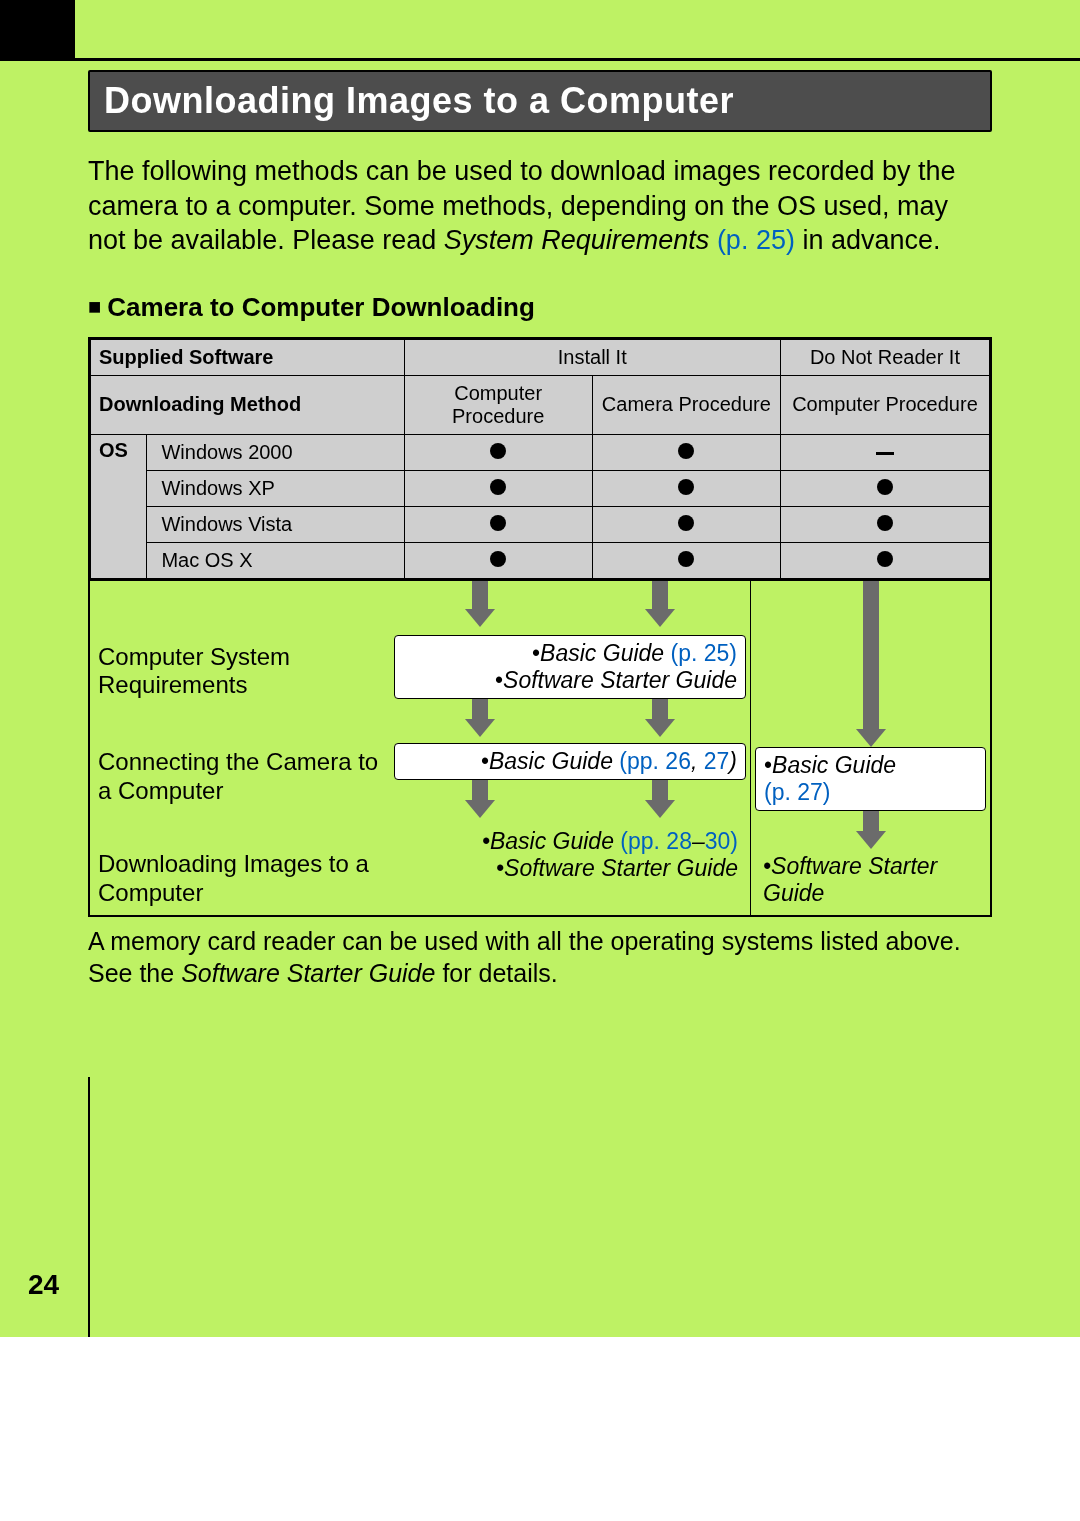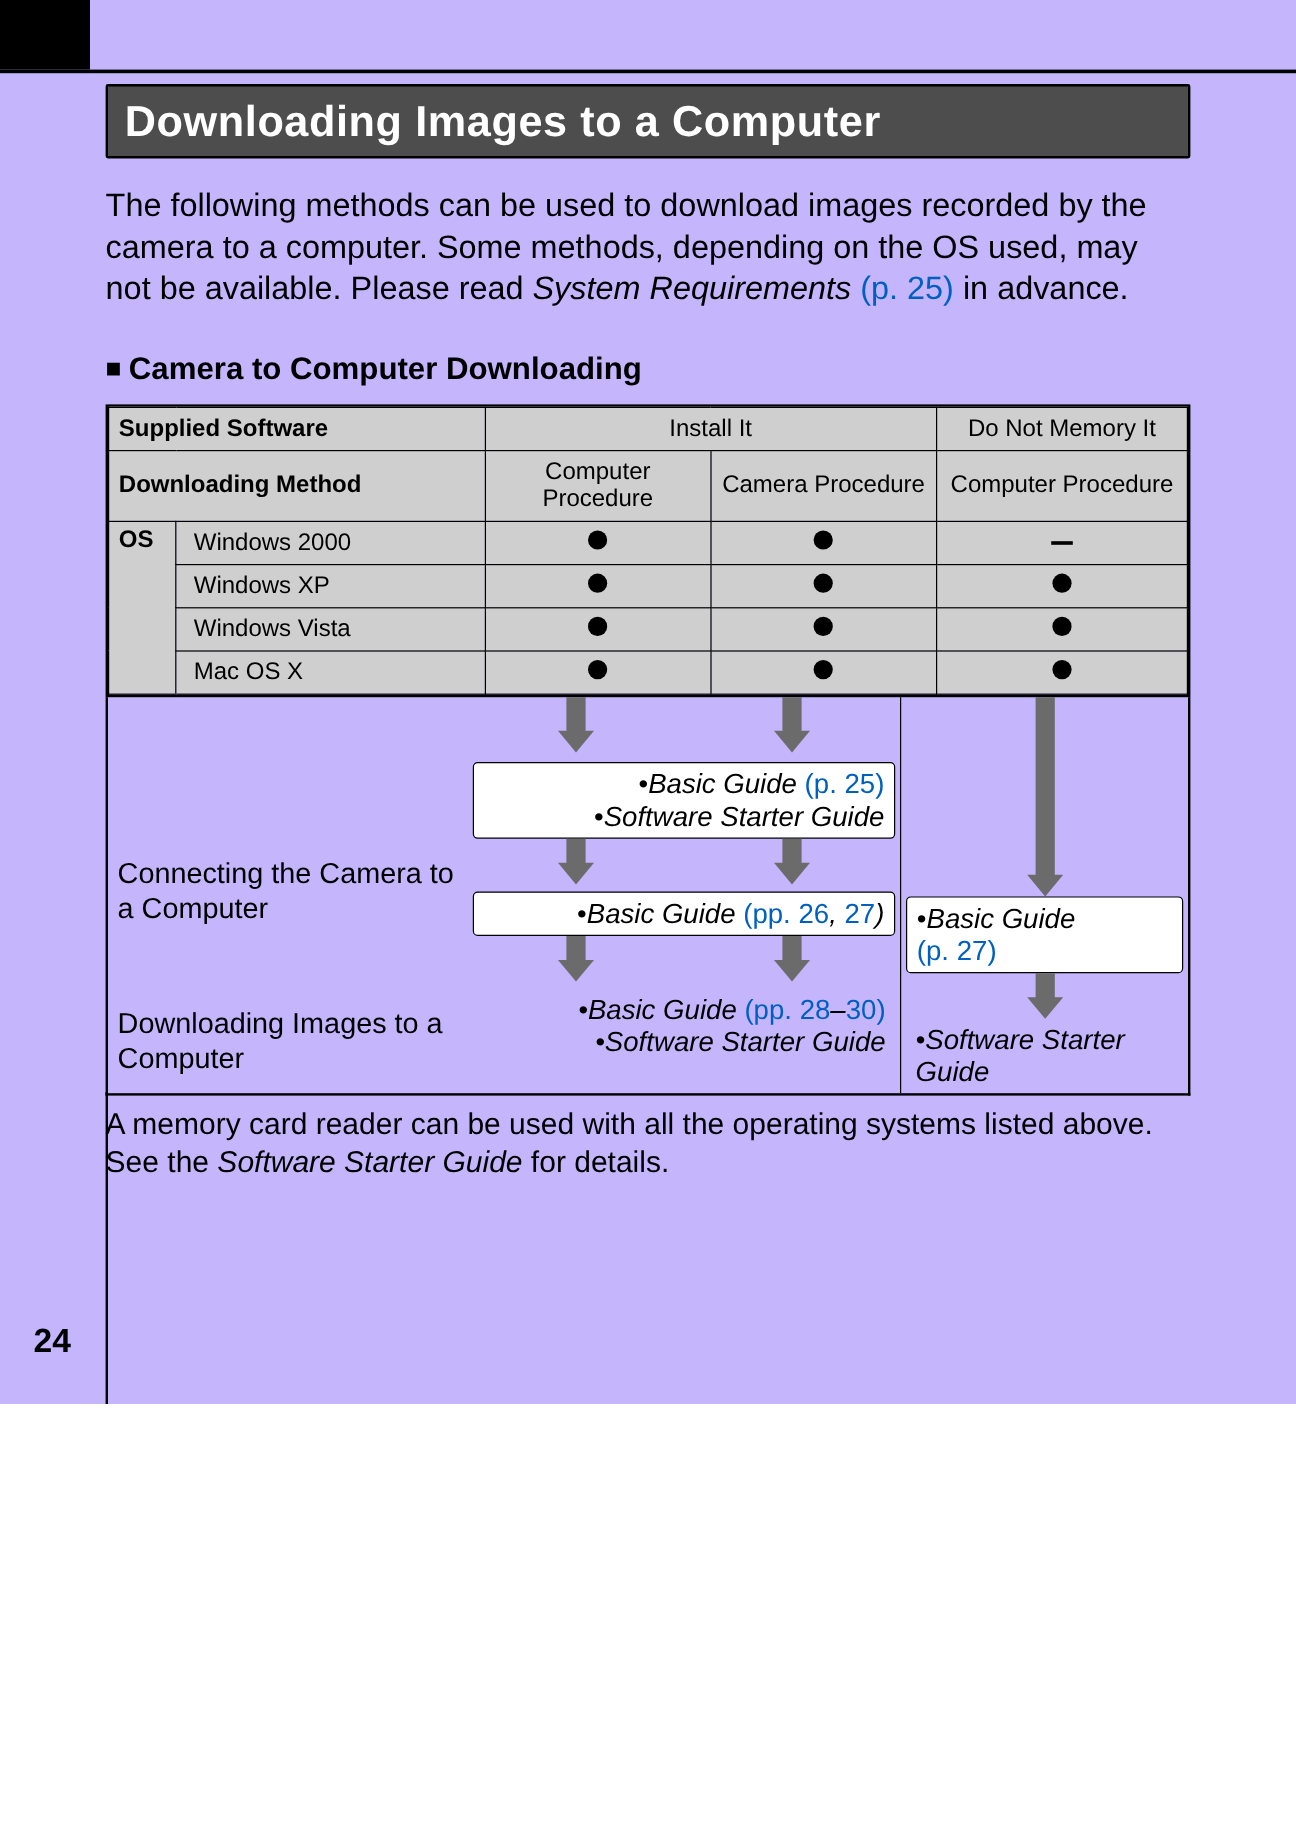--- a/index.html
+++ b/index.html
@@ -5,23 +5,23 @@
   * { box-sizing: border-box; }
   html, body {
     margin: 0;
     padding: 0;
     background: #fff;
     font-family: Arial, Helvetica, sans-serif;
     color: #000;
   }
   .page {
     width: 1080px;
-    height: 1170px;
-    position: relative;
-    background: #c4b5fd;
+    height: 1337px;
+    position: relative;
+    background: #bef264;
   }
   .top-rule {
     position: absolute;
     left: 0;
     right: 0;
     top: 58px;
     height: 3px;
     background: #000;
   }
   .tab-block {
@@ -263,21 +263,21 @@
           <col class="c-os">
             <col class="c-lbl">
             <col class="c1">
             <col class="c2">
             <col class="c3">
         </colgroup>
         <tbody>
             <tr class="hdr">
           <td class="lbl" colspan="2">Supplied Software</td>
           <td colspan="2">Install It</td>
-          <td>Do Not Memory It</td>
+          <td>Do Not Reader It</td>
         </tr>
         <tr class="hdr">
           <td class="lbl" colspan="2">Downloading Method</td>
           <td class="proc"><span>Computer Procedure</span></td>
           <td class="proc"><span>Camera Procedure</span></td>
           <td class="proc"><span>Computer Procedure</span></td>
         </tr>
 
         <tr class="hdr os-row">
           <td class="os-cell" rowspan="4">OS</td>
@@ -306,20 +306,21 @@
         </tr>
       </tbody>
         </table>
     </div>
 
     <div class="flow">
       <div class="flow-inner">
 
         <div class="flow-left">
           <div style="height:54px"></div>
+          <div class="flow-label">Computer System Requirements</div>
           <div style="height:44px"></div>
           <div class="flow-label">Connecting the Camera to a Computer</div>
           <div style="height:40px"></div>
           <div class="flow-label">Downloading Images to a Computer</div>
         </div>
 
         <div class="flow-mid">
           <div class="arrow-row">
             <div class="arrow">
                 <div class="stem"></div>

